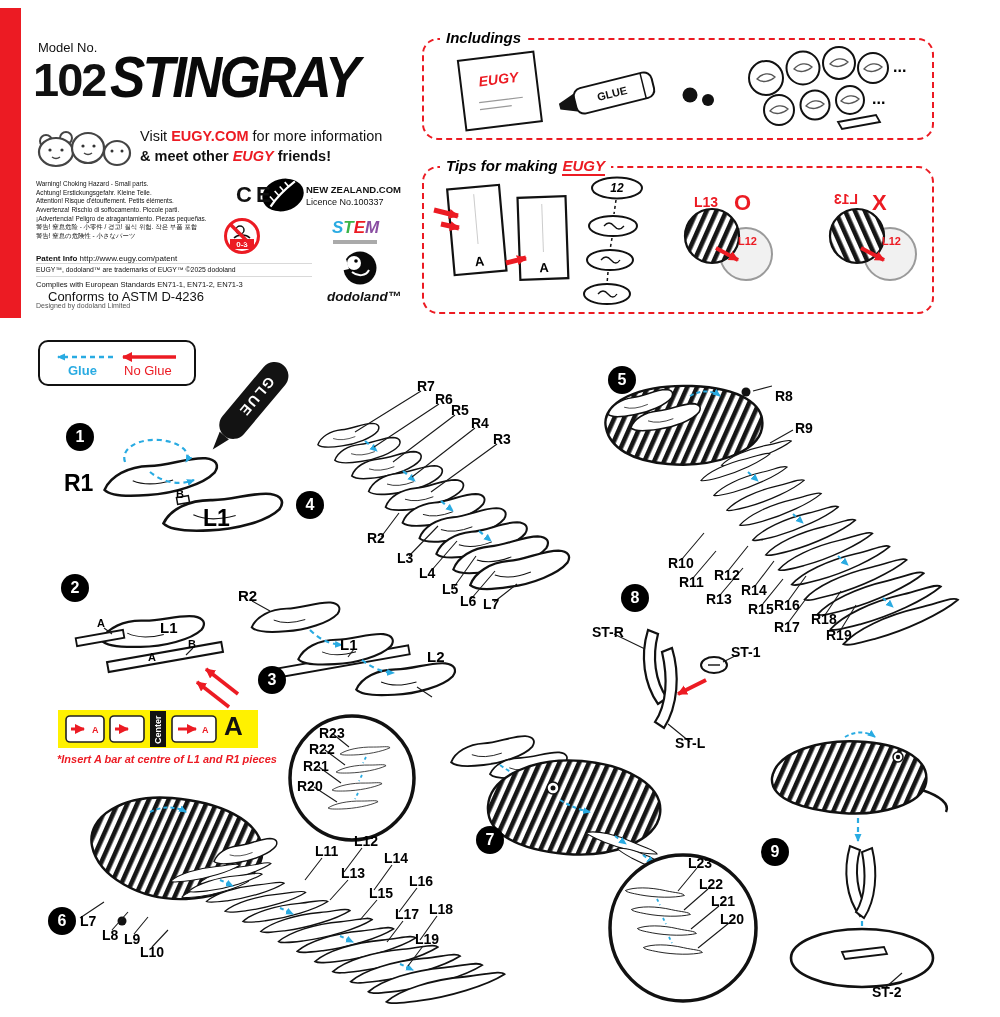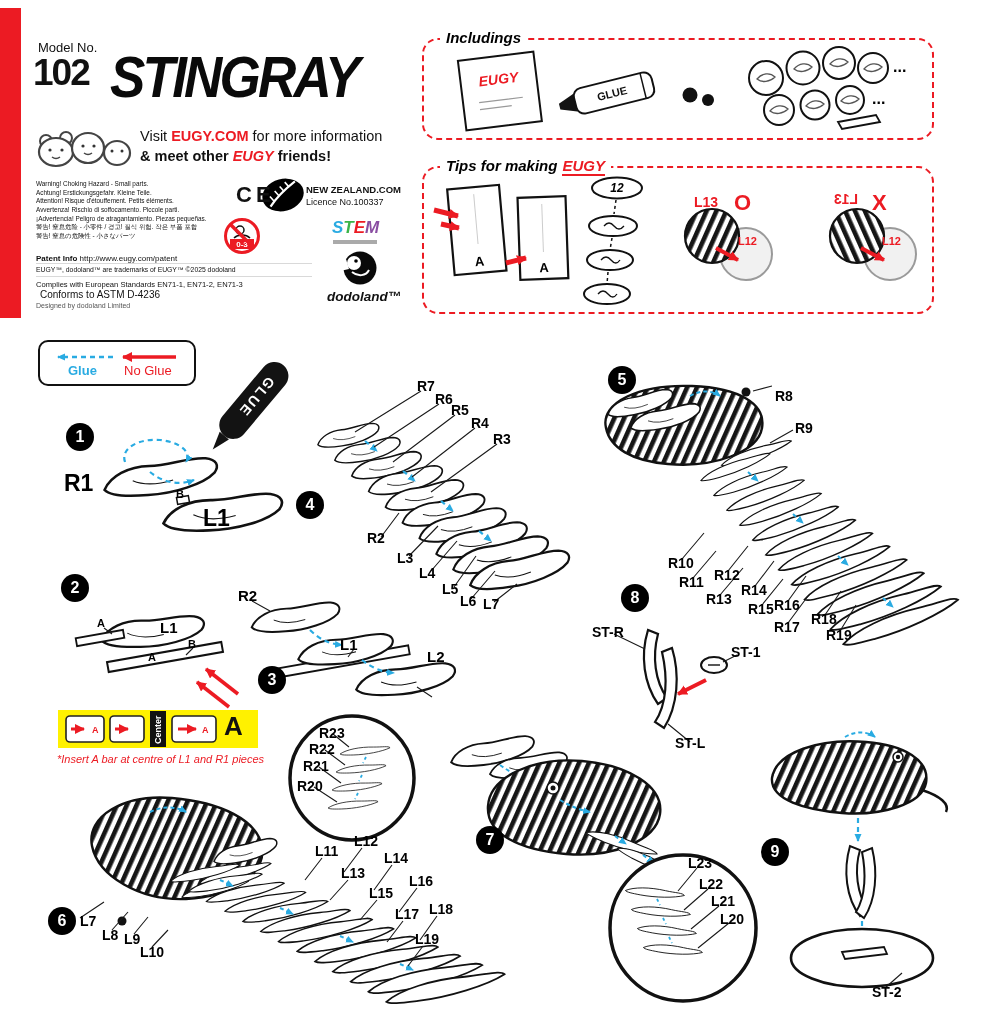--- a/index.html
+++ b/index.html
@@ -368,21 +368,21 @@
       <path d="M850,846 C843,870 846,898 860,916 L868,910 C857,894 854,870 860,850 Z" fill="#fff" stroke="#111" stroke-width="2"></path>
       <path d="M872,848 C878,872 876,900 864,918 L856,912 C866,896 866,872 862,852 Z" fill="#fff" stroke="#111" stroke-width="2"></path>
       <path d="M862,921 L862,938" stroke="#29ABE2" stroke-width="2.2" stroke-dasharray="5 4" fill="none" marker-end="url(#mb)"></path>
       <ellipse cx="862" cy="958" rx="71" ry="29" fill="#fff" stroke="#111" stroke-width="2.6"></ellipse>
       <path d="M842,952 L884,947 L887,954 L845,959 Z" fill="#fff" stroke="#111" stroke-width="1.8"></path>
       <path d="M885,988 L902,973" stroke="#1a1a1a" stroke-width="1.1" fill="none"></path>
     </g>
   </svg>
 
   <div class="abs" style="left:38px;top:40px;font-size:13px;color:#111">Model No.</div>
-  <div class="abs" style="left:33px;top:52px;font-size:37px;font-weight:bold;letter-spacing:-2px;color:#111">102</div>
+  <div class="abs" style="left:33px;top:52px;font-size:47px;font-weight:bold;letter-spacing:-2px;color:#111">102</div>
   <div class="abs" style="left:110px;top:44px;font-size:57px;font-weight:bold;font-style:italic;letter-spacing:-3px;color:#0a0a0a;transform:scaleX(.93);transform-origin:left">STINGRAY</div>
 
   <div class="abs" style="left:140px;top:128px;font-size:14.5px;color:#111;white-space:nowrap">
     <span>Visit </span><span class="red" style="font-weight:bold">EUGY.COM</span><span> for more information</span>
   </div>
   <div class="abs" style="left:140px;top:148px;font-size:14.5px;font-weight:bold;color:#111;white-space:nowrap">
     <span>&amp; meet other </span><span class="red" style="font-style:italic">EUGY</span><span> friends!</span>
   </div>
 
   <div class="abs" style="left:36px;top:180px;width:190px;font-size:6.4px;line-height:1.35;color:#111">
@@ -403,29 +403,29 @@
     <span style="color:#2BABE2">S</span><span style="color:#3BB54A">T</span><span style="color:#EC1B23">E</span><span style="color:#8A4EA2">M</span>
   </div>
 
   <div class="abs" style="left:36px;top:254px;font-size:8px;color:#111;white-space:nowrap">
     <span style="font-weight:bold">Patent Info</span>&nbsp;<span>http://www.eugy.com/patent</span>
   </div>
   <div class="abs" style="left:36px;top:263px;width:276px;height:1px;background:#d9d9d9"></div>
   <div class="abs" style="left:36px;top:266px;font-size:6.8px;color:#111;white-space:nowrap">EUGY™, dodoland™ are trademarks of EUGY™ ©2025 dodoland</div>
   <div class="abs" style="left:36px;top:276px;width:276px;height:1px;background:#d9d9d9"></div>
   <div class="abs" style="left:36px;top:280px;font-size:7.6px;color:#111;white-space:nowrap">Complies with European Standards EN71-1, EN71-2, EN71-3</div>
-  <div class="abs" style="left:40px;top:289px;font-size:10px;color:#111;white-space:nowrap">Conforms to ASTM D-4236</div>
+  <div class="abs" style="left:48px;top:289px;font-size:13px;color:#111;white-space:nowrap">Conforms to ASTM D-4236</div>
   <div class="abs" style="left:36px;top:302px;font-size:7px;color:#555">Designed by dodoland Limited</div>
   <div class="abs" style="left:327px;top:289px;font-size:13.5px;font-weight:bold;font-style:italic;color:#111">dodoland™</div>
 
   <span class="abs" style="left:68px;top:363px;color:#29ABE2;font-weight:bold;font-size:13px">Glue</span>
   <span class="abs" style="left:124px;top:363px;color:#EC1B23;font-weight:normal;font-size:13px">No Glue</span>
 
   <span class="abs" style="left:224px;top:711px;font-size:26px;font-weight:bold;color:#111">A</span>
-  <span class="abs" style="left:57px;top:753px;font-size:11px;font-weight:normal;font-style:italic;color:#EC1B23;white-space:nowrap">*Insert A bar at centre of L1 and R1 pieces</span>
+  <span class="abs" style="left:57px;top:753px;font-size:11px;font-weight:bold;font-style:italic;color:#EC1B23;white-space:nowrap">*Insert A bar at centre of L1 and R1 pieces</span>
 
   <div class="stepnum" style="left:66px;top:423px">1</div>
   <div class="stepnum" style="left:61px;top:574px">2</div>
   <div class="stepnum" style="left:258px;top:666px">3</div>
   <div class="stepnum" style="left:296px;top:491px">4</div>
   <div class="stepnum" style="left:608px;top:366px">5</div>
   <div class="stepnum" style="left:48px;top:907px">6</div>
   <div class="stepnum" style="left:476px;top:826px">7</div>
   <div class="stepnum" style="left:621px;top:584px">8</div>
   <div class="stepnum" style="left:761px;top:838px">9</div>

